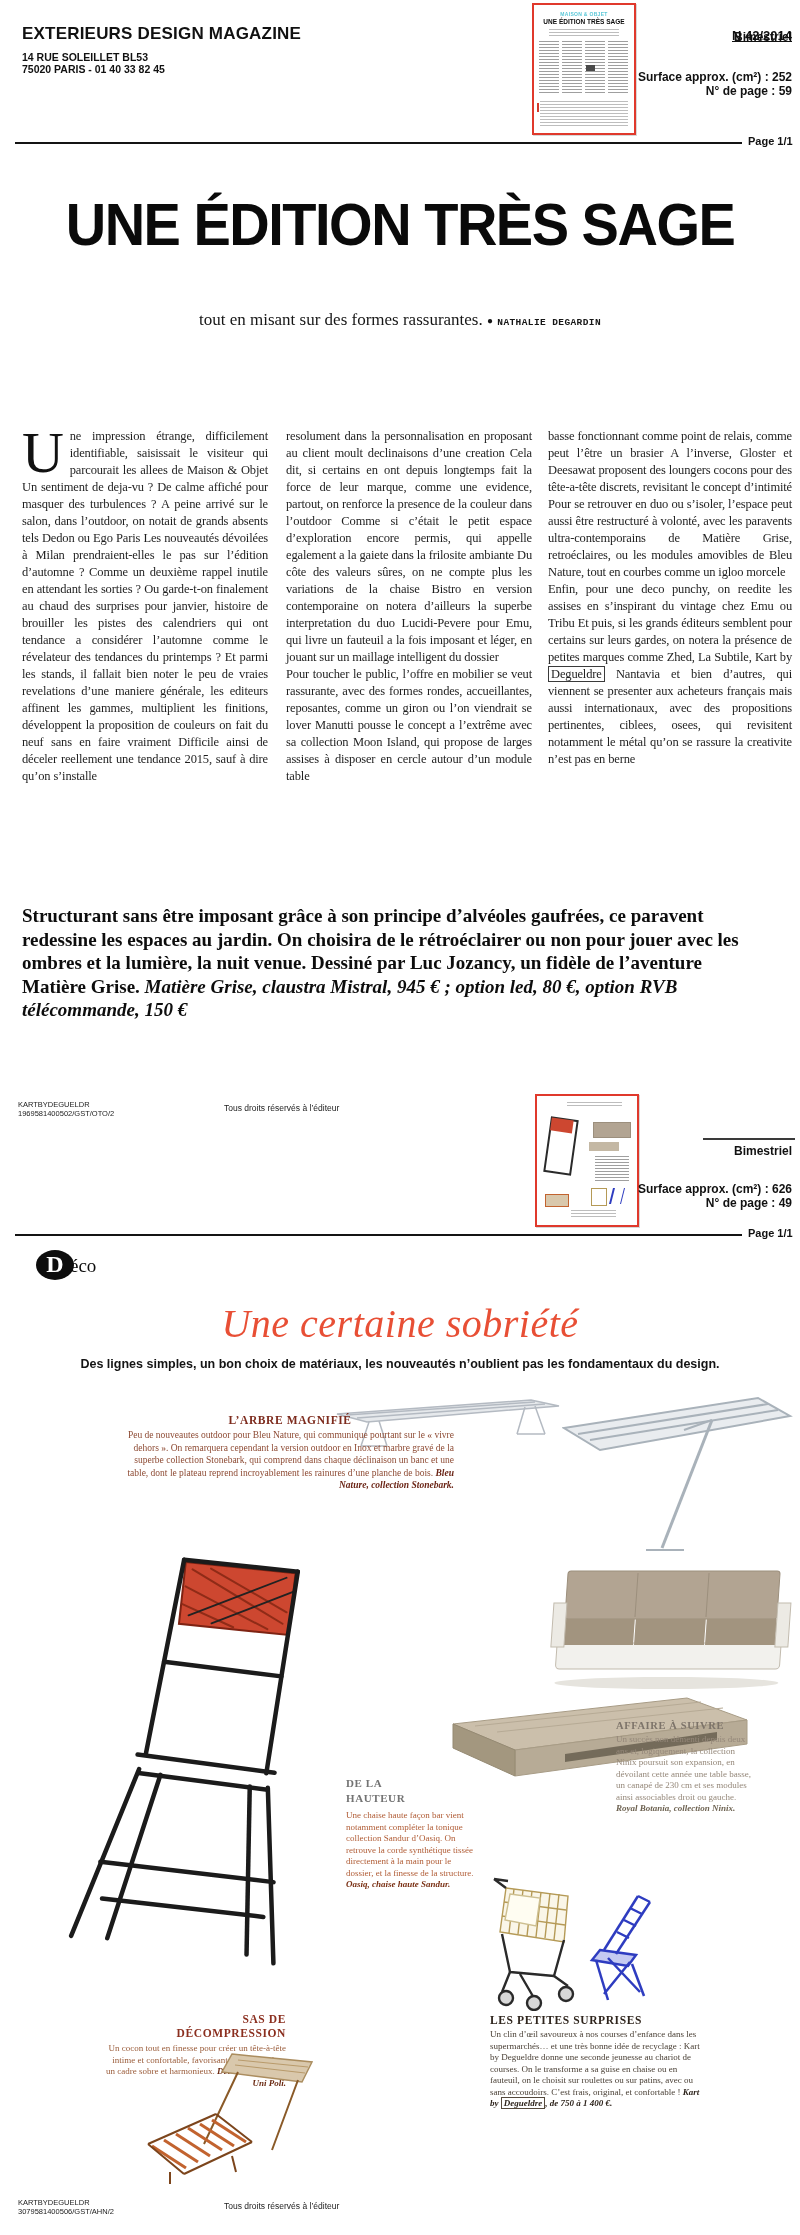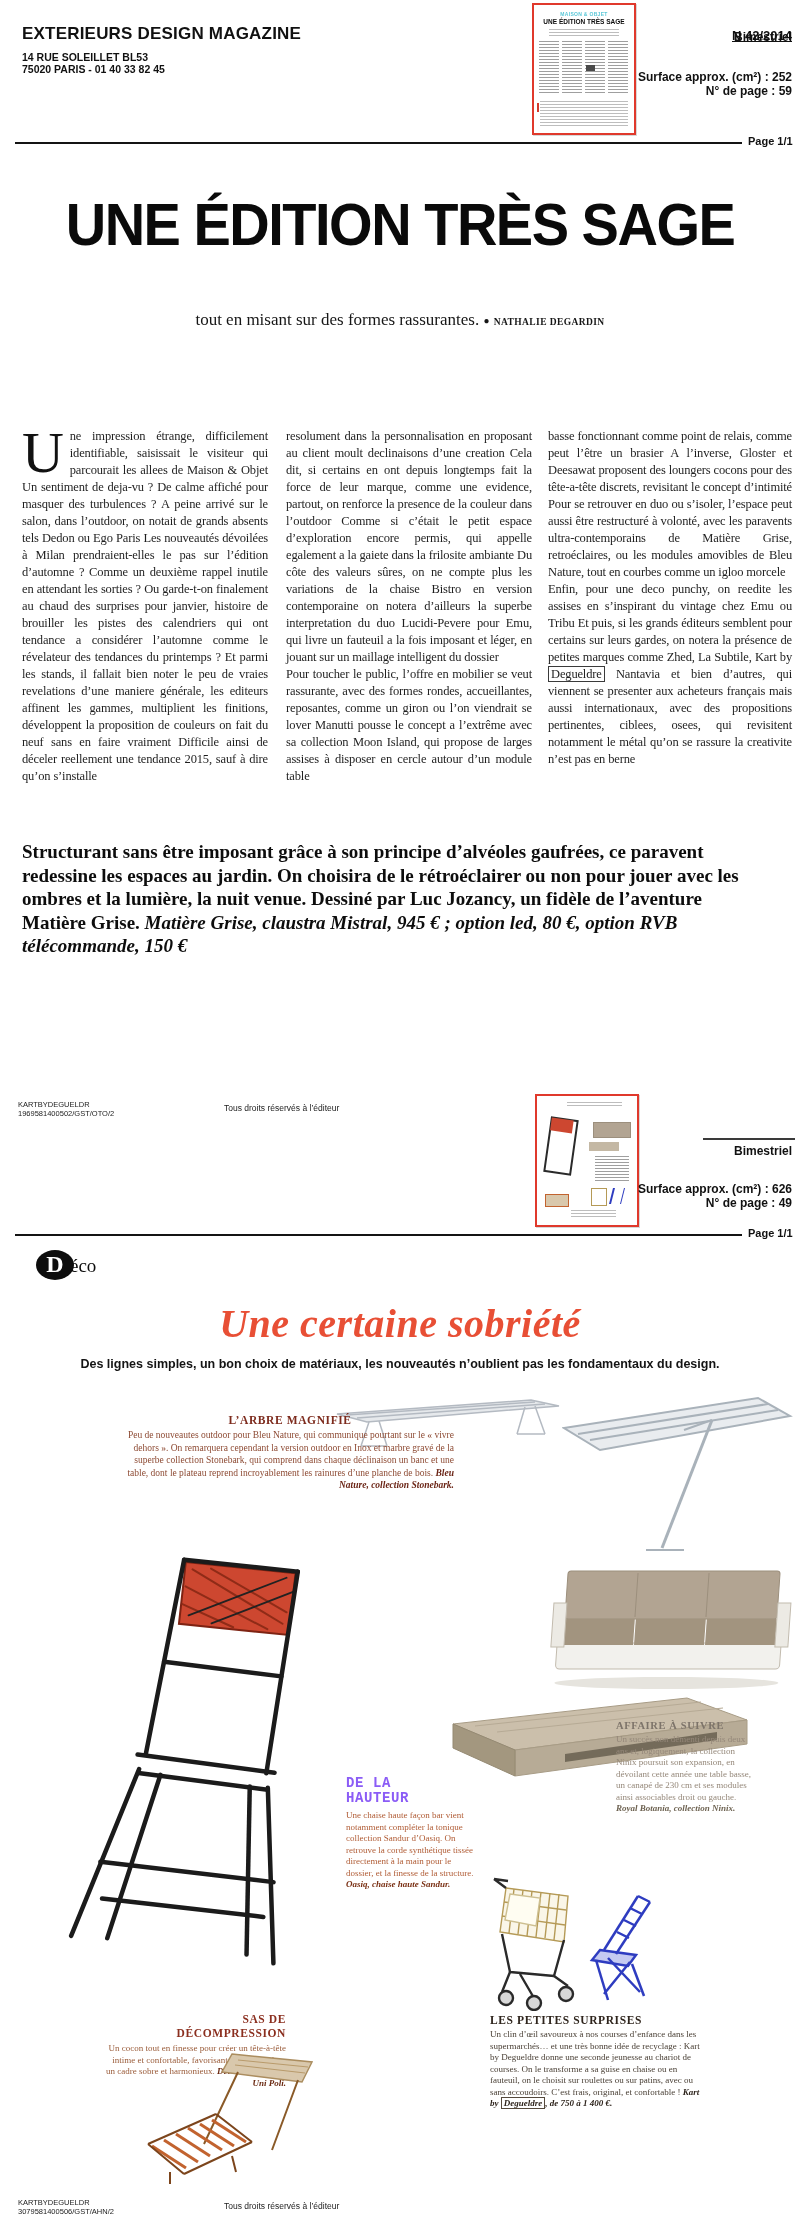--- a/index.html
+++ b/index.html
@@ -48,32 +48,32 @@
   .t2-text2{left:34px;top:114px;width:45px;height:9px;}
 
   
   .headline{left:0;top:192px;width:100%;text-align:center;font-weight:900;font-size:56px;
             letter-spacing:-1.5px;color:#0a0a0a;transform:scaleY(1.06);}
   .intro{left:0;top:308px;width:100%;text-align:center;font-family:"Liberation Serif",serif;
          font-size:17px;line-height:24px;color:#161616;}
   .intro .line{display:block;}
   .intro .line3{display:inline;}
   .byline-bullet{font-size:10px;vertical-align:1px;}
-  .byline{font-family:Liberation Serif, serif;font-size:9.5px;font-weight:bold;letter-spacing:.4px;}
+  .byline{font-family:Liberation Mono, monospace;font-size:9.5px;font-weight:bold;letter-spacing:.4px;}
 
   .bodycol{top:428px;width:246px;font-family:"Liberation Serif",serif;font-size:12.5px;
            line-height:17px;text-align:justify;color:#1e1e1e;letter-spacing:-0.15px;}
   .col1{left:22px;}
   .col2{left:286px;}
   .col3{left:548px;width:244px;}
   .bodycol p{margin:0;}
   .dropcap{float:left;font-size:58px;line-height:46px;padding:2px 6px 0 0;font-family:"Liberation Serif",serif;color:#111;}
   .boxed{border:1px solid #3a3a3a;padding:0 2px;}
 
-  .caption{left:22px;top:840px;width:726px;font-family:"Liberation Serif",serif;font-weight:bold;
+  .caption{left:22px;top:904px;width:726px;font-family:"Liberation Serif",serif;font-weight:bold;
            font-size:19px;line-height:23.5px;color:#0d0d0d;}
   .caption .it{font-style:italic;}
 
   .ref{left:18px;font-size:7.5px;color:#222;line-height:9px;}
   .ref1{top:1100px;}
   .rights{left:224px;font-size:8.5px;color:#222;}
   .rights1{top:1103px;}
 
   
   .freq2line{left:703px;top:1138px;width:92px;height:2px;background:#3a3a3a;}
@@ -83,33 +83,33 @@
   .rule2{top:1234px;}
   .pm2{top:1227px;}
 
   
   .deco{left:36px;top:1250px;height:32px;}
   .deco-oval{display:inline-block;width:38px;height:30px;background:#0d0d0d;border-radius:50%;
              color:#fff;text-align:center;font-family:"Liberation Serif",serif;font-weight:bold;
              font-size:24px;line-height:29px;}
   .deco-rest{font-family:"Liberation Serif",serif;font-size:19px;color:#0d0d0d;margin-left:-4px;}
   .title2{left:0;top:1300px;width:100%;text-align:center;font-family:"Liberation Serif",serif;
-          font-weight:bold;font-style:italic;font-size:40px;color:#e84f35;letter-spacing:.5px;}
+          font-weight:normal;font-style:italic;font-size:40px;color:#e84f35;letter-spacing:.5px;}
   .subtitle2{left:0;top:1357px;width:100%;text-align:center;font-size:12.5px;font-weight:bold;color:#141414;}
 
   .sec-head{font-family:"Liberation Serif",serif;font-weight:bold;letter-spacing:.6px;}
   .sec-body{font-family:"Liberation Serif",serif;}
   .credit{font-weight:bold;font-style:italic;}
 
   .arbre-head{left:150px;top:1414px;width:280px;text-align:center;font-size:11.5px;color:#7d2b1d;}
   .arbre-body{left:118px;top:1429px;width:336px;text-align:right;font-size:9.5px;line-height:12.5px;color:#8d4a33;}
   .arbre-body .credit{color:#6b2516;}
 
   .hauteur{left:346px;top:1776px;width:132px;}
-  .hauteur-head{font-size:14px;line-height:15px;color:#8b5cf6;font-family:Liberation Mono, monospace;}
+  .hauteur-head{font-size:11px;line-height:15px;color:#737373;}
   .hauteur-body{margin-top:4px;font-size:9px;line-height:11.5px;color:#b05c35;}
   .hauteur-body .credit{color:#7a3014;}
 
   .affaire{left:616px;top:1720px;width:140px;}
   .affaire-head{font-size:10.5px;color:#7d746a;}
   .affaire-body{margin-top:3px;font-size:9px;line-height:11.5px;color:#95887a;}
   .affaire-body .credit{color:#6e6352;}
 
   .surprises{left:490px;top:2014px;width:215px;}
   .surprises-head{font-size:11.5px;color:#2e241c;}

